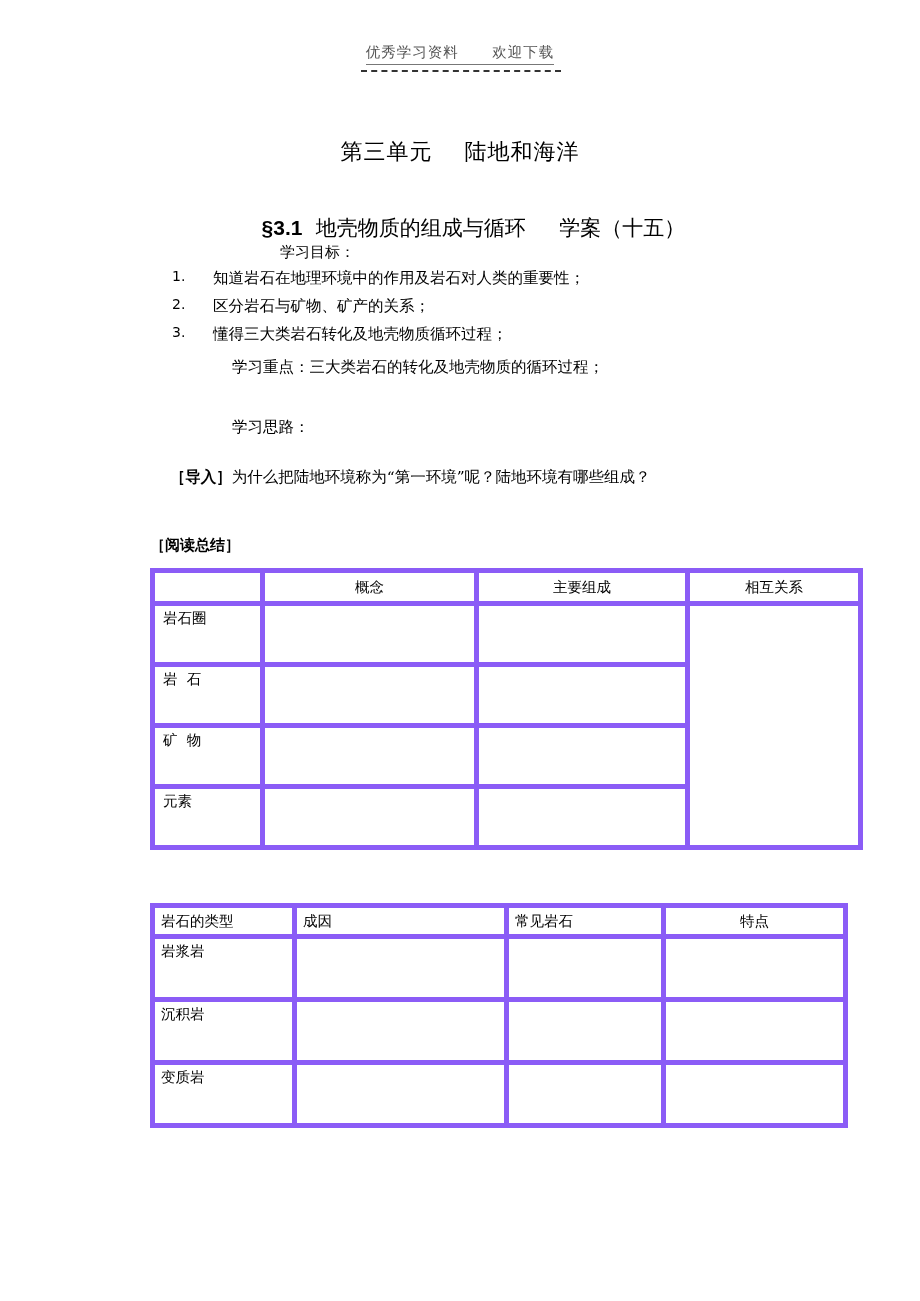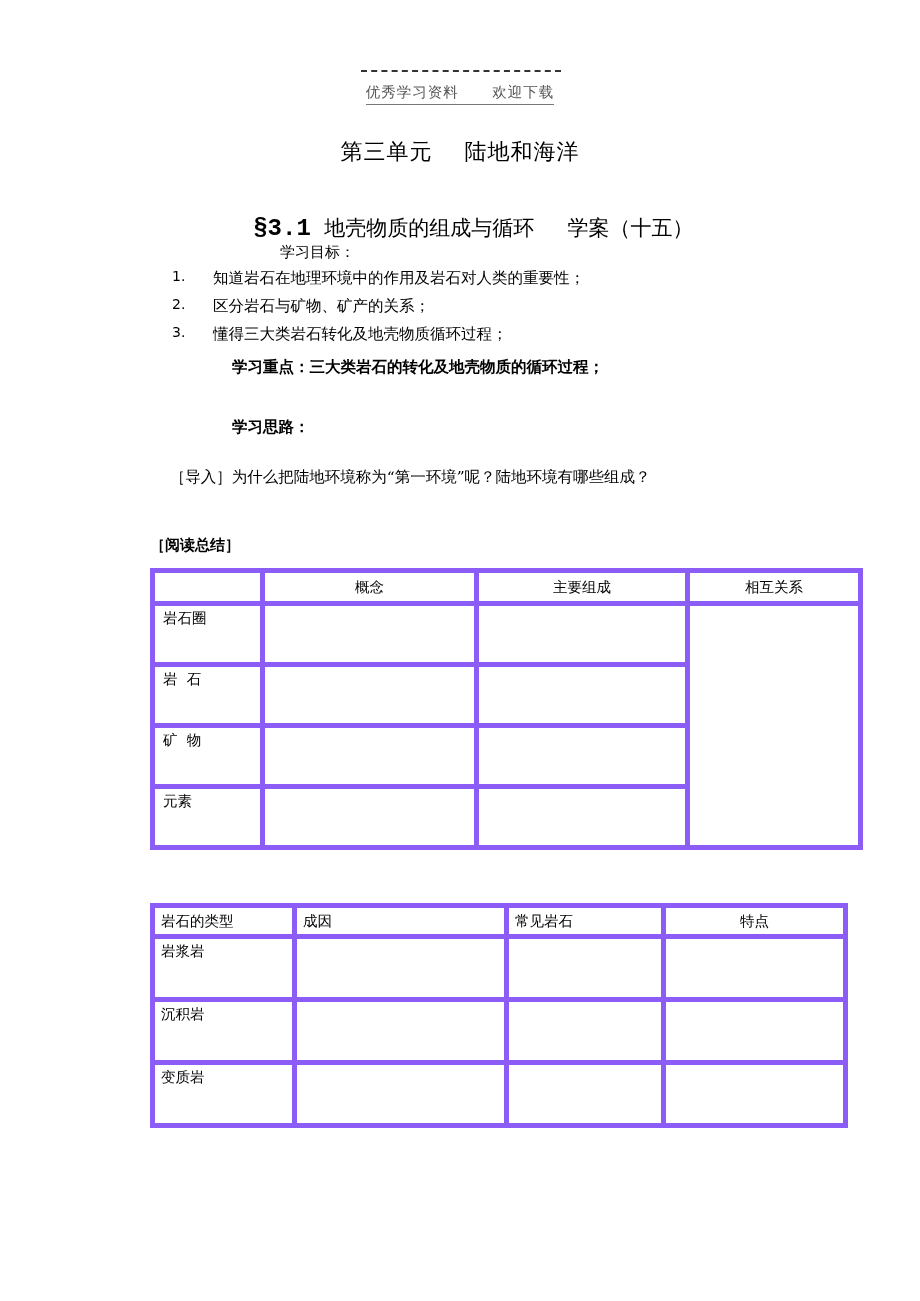--- a/index.html
+++ b/index.html
@@ -23,21 +23,20 @@
     height: 1301px;
   }
 
   
   .wm-wrap {
     position: absolute;
     top: 42px;
     left: 0;
     width: 920px;
     text-align: center;
-    margin-top: 40px;
   }
   .wm-text {
     display: inline-block;
     font-size: 14.5px;
     color: #555555;
     letter-spacing: 1px;
     border-bottom: 1px solid #777777;
     padding-bottom: 2px;
     white-space: pre;
   }
@@ -64,23 +63,23 @@
   .sec-title {
     position: absolute;
     top: 190px;
     left: 0;
     width: 920px;
     text-align: center;
     font-size: 21px;
     white-space: pre;
   }
   .sec-title .num {
-    font-family: Liberation Mono, monospace;
+    font-family: Liberation Sans, sans-serif;
     font-weight: bold;
-    font-size: 24px;
+    font-size: 21px;
   }
 
   
   .obj-head {
     position: absolute;
     top: 243px;
     left: 232px;
     font-size: 15px;
     white-space: pre;
     margin-left: 48px;
@@ -108,35 +107,34 @@
     position: absolute;
     left: 213px;
     top: 0;
   }
 
   .kv-line {
     position: absolute;
     left: 232px;
     font-size: 15.5px;
     white-space: pre;
-    font-weight: bold;
   }
   .kv1 { top: 357px; }
   .kv2 { top: 387px; }
   .kv3 { top: 417px; }
 
   .intro-line {
     position: absolute;
     top: 449px;
     left: 150px;
     font-size: 15.5px;
     white-space: pre;
   }
   .intro-line .tag {
-    font-weight: normal;
+    font-weight: bold;
   }
 
   .read-label {
     position: absolute;
     top: 536px;
     left: 150px;
     font-size: 15px;
     font-weight: bold;
     white-space: pre;
   }

